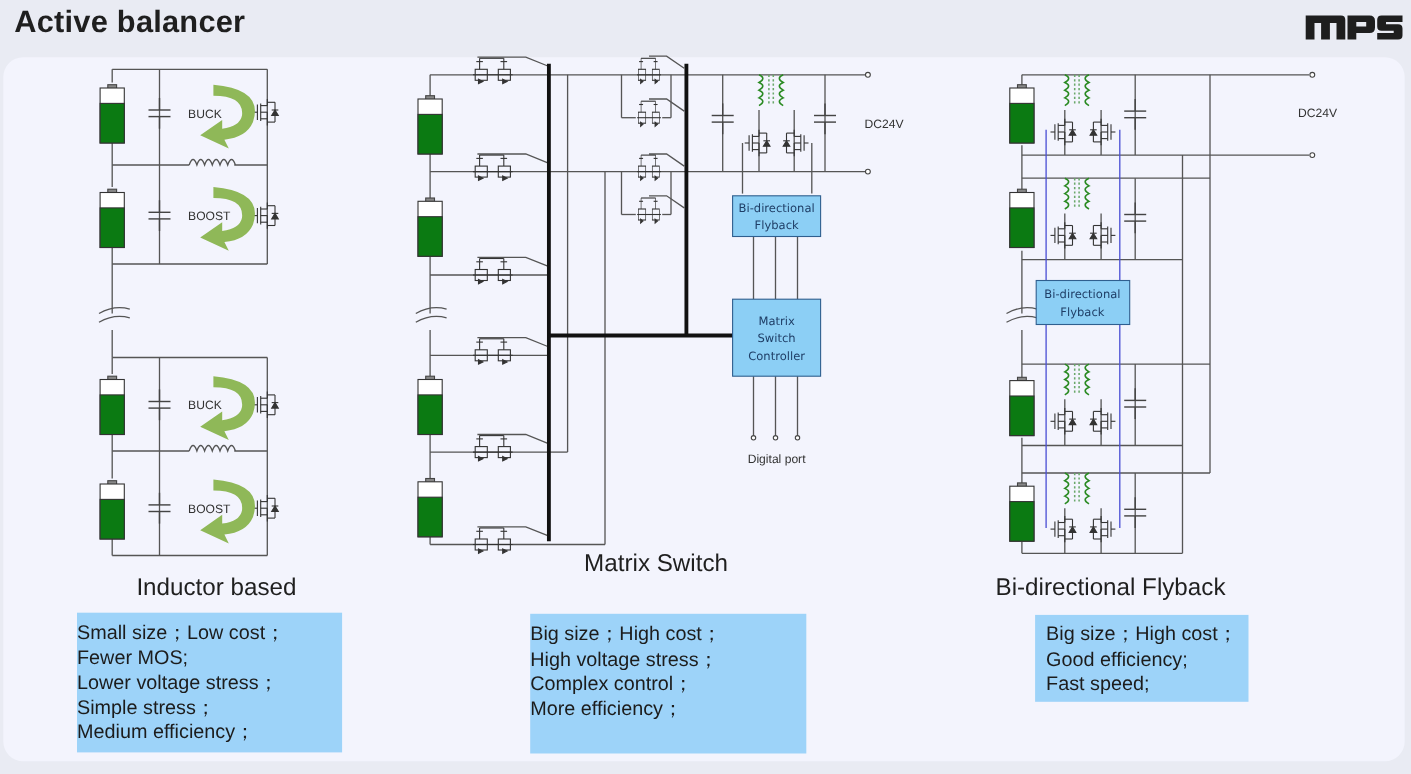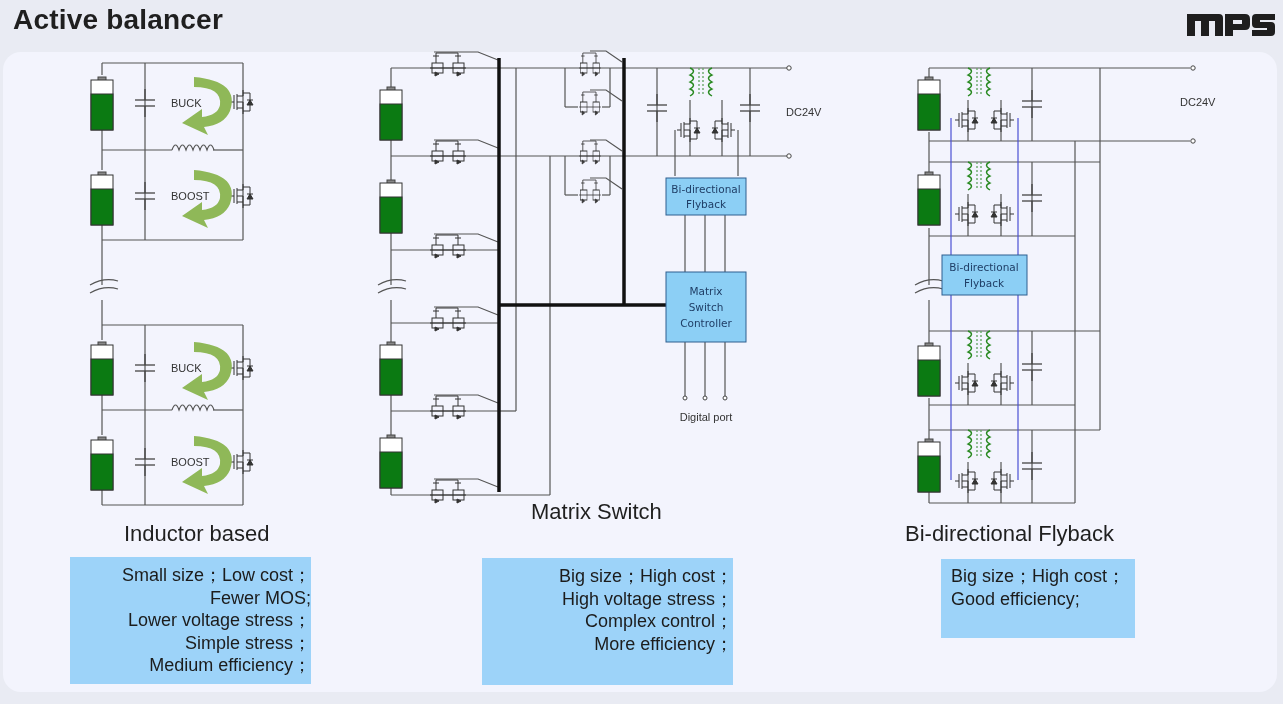--- a/index.html
+++ b/index.html
@@ -3,21 +3,21 @@
 <meta charset="utf-8">
 <style>
   html,body{margin:0;padding:0;}
   body{width:1283px;height:704px;background:#e9ebf3;font-family:"Liberation Sans",sans-serif;position:relative;overflow:hidden;}
   .title{position:absolute;left:13px;top:4px;font-size:28px;font-weight:bold;color:#1f1f1f;letter-spacing:0.2px;}
   .logo{position:absolute;left:1185px;top:8px;width:92px;height:32px;}
   .panel{position:absolute;left:3px;top:52px;width:1274px;height:640px;background:#f3f4fd;border-radius:18px;}
   .diagram{position:absolute;left:0;top:0;width:1283px;height:704px;}
   .caption{position:absolute;font-size:22px;color:#1f1f1f;white-space:nowrap;}
   .box{position:absolute;background:#9dd3f9;color:#1c1c1c;font-size:18px;line-height:22.5px;}
-  .box.center{text-align:right;}
+  .box.center{text-align:left;}
   .box div{white-space:nowrap;}
   .lbl{font-family:"Liberation Sans",sans-serif;fill:#333;}
   .blk{font-family:"DejaVu Sans",sans-serif;fill:#1f3e66;}
 </style>
 </head>
 <body>
 
 <div class="title">Active balancer</div>
 <svg class="logo" viewBox="0 0 92 32">
   <g fill="#1e1e1e">
@@ -328,13 +328,14 @@
 </div>
 <div class="box center" style="left:482px;top:558px;width:251px;height:127px;padding-top:7px;box-sizing:border-box;">
   <div>Big size；High cost；</div>
   <div>High voltage stress；</div>
   <div>Complex control；</div>
   <div>More efficiency；</div>
 </div>
 <div class="box" style="left:941px;top:559px;width:194px;height:79px;padding:6px 0 0 10px;box-sizing:border-box;">
   <div>Big size；High cost；</div>
   <div>Good efficiency;</div>
+  <div>Fast speed;</div>
 </div>
 
 </body></html>

